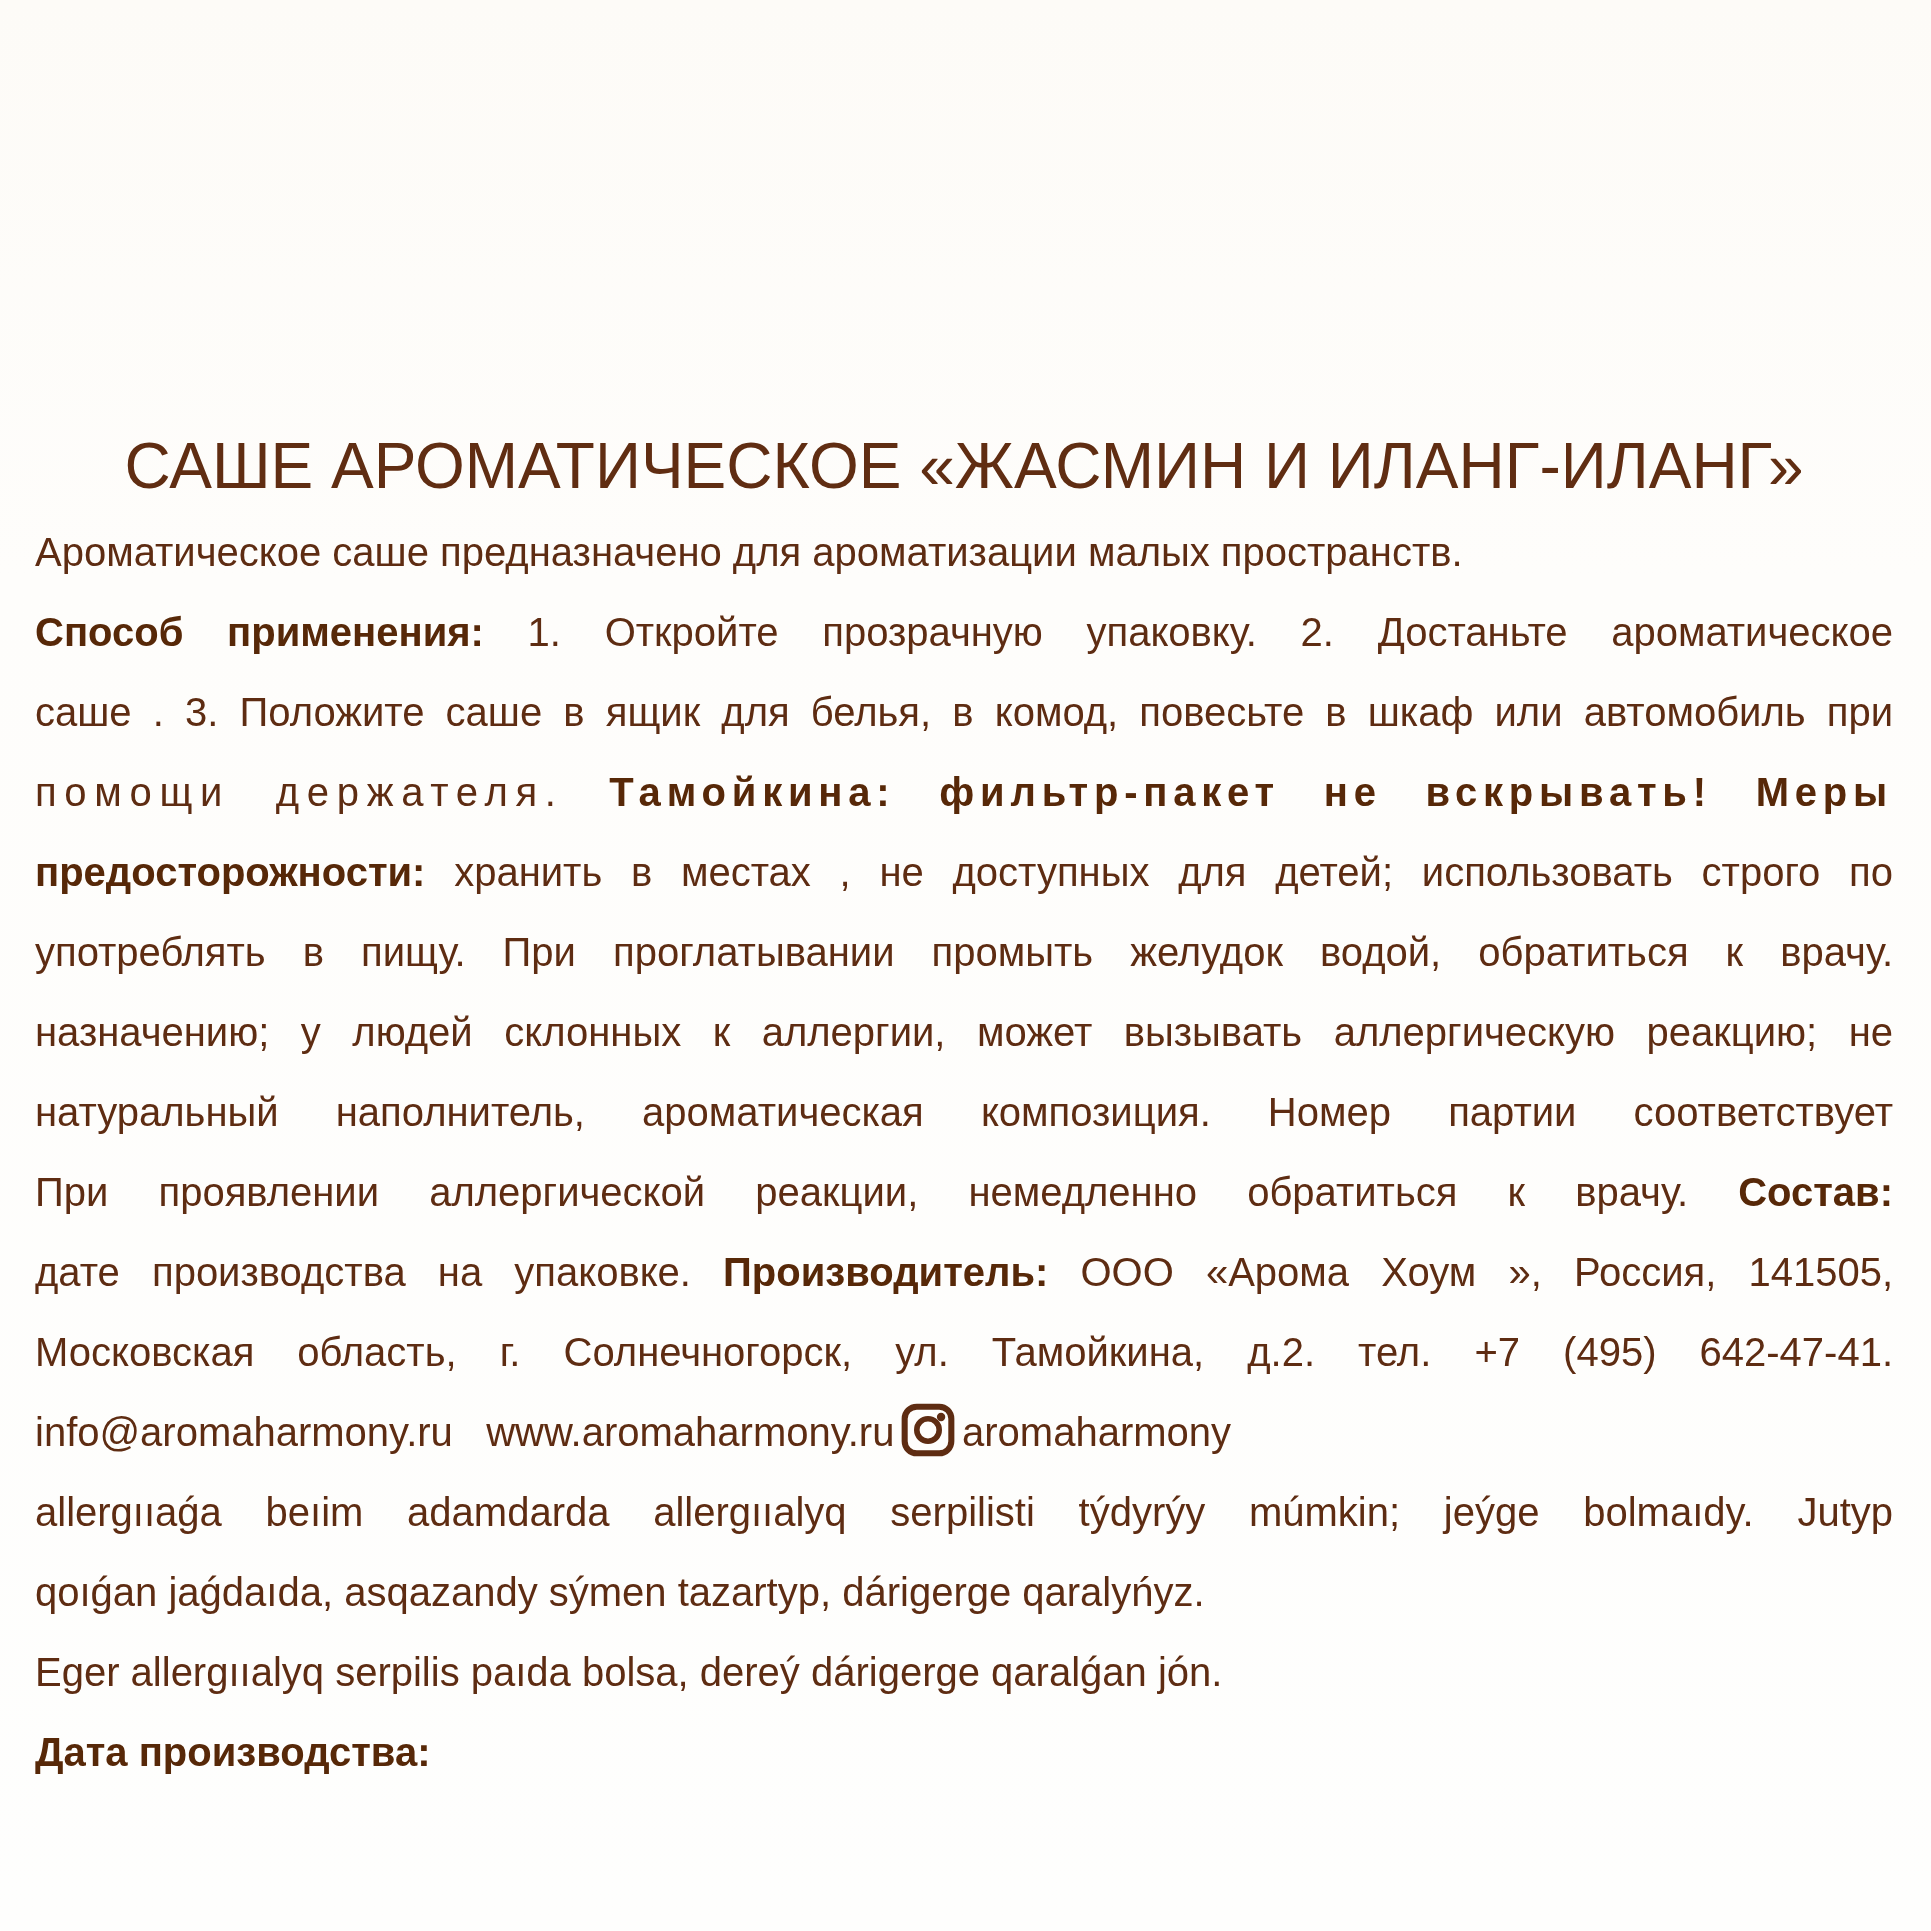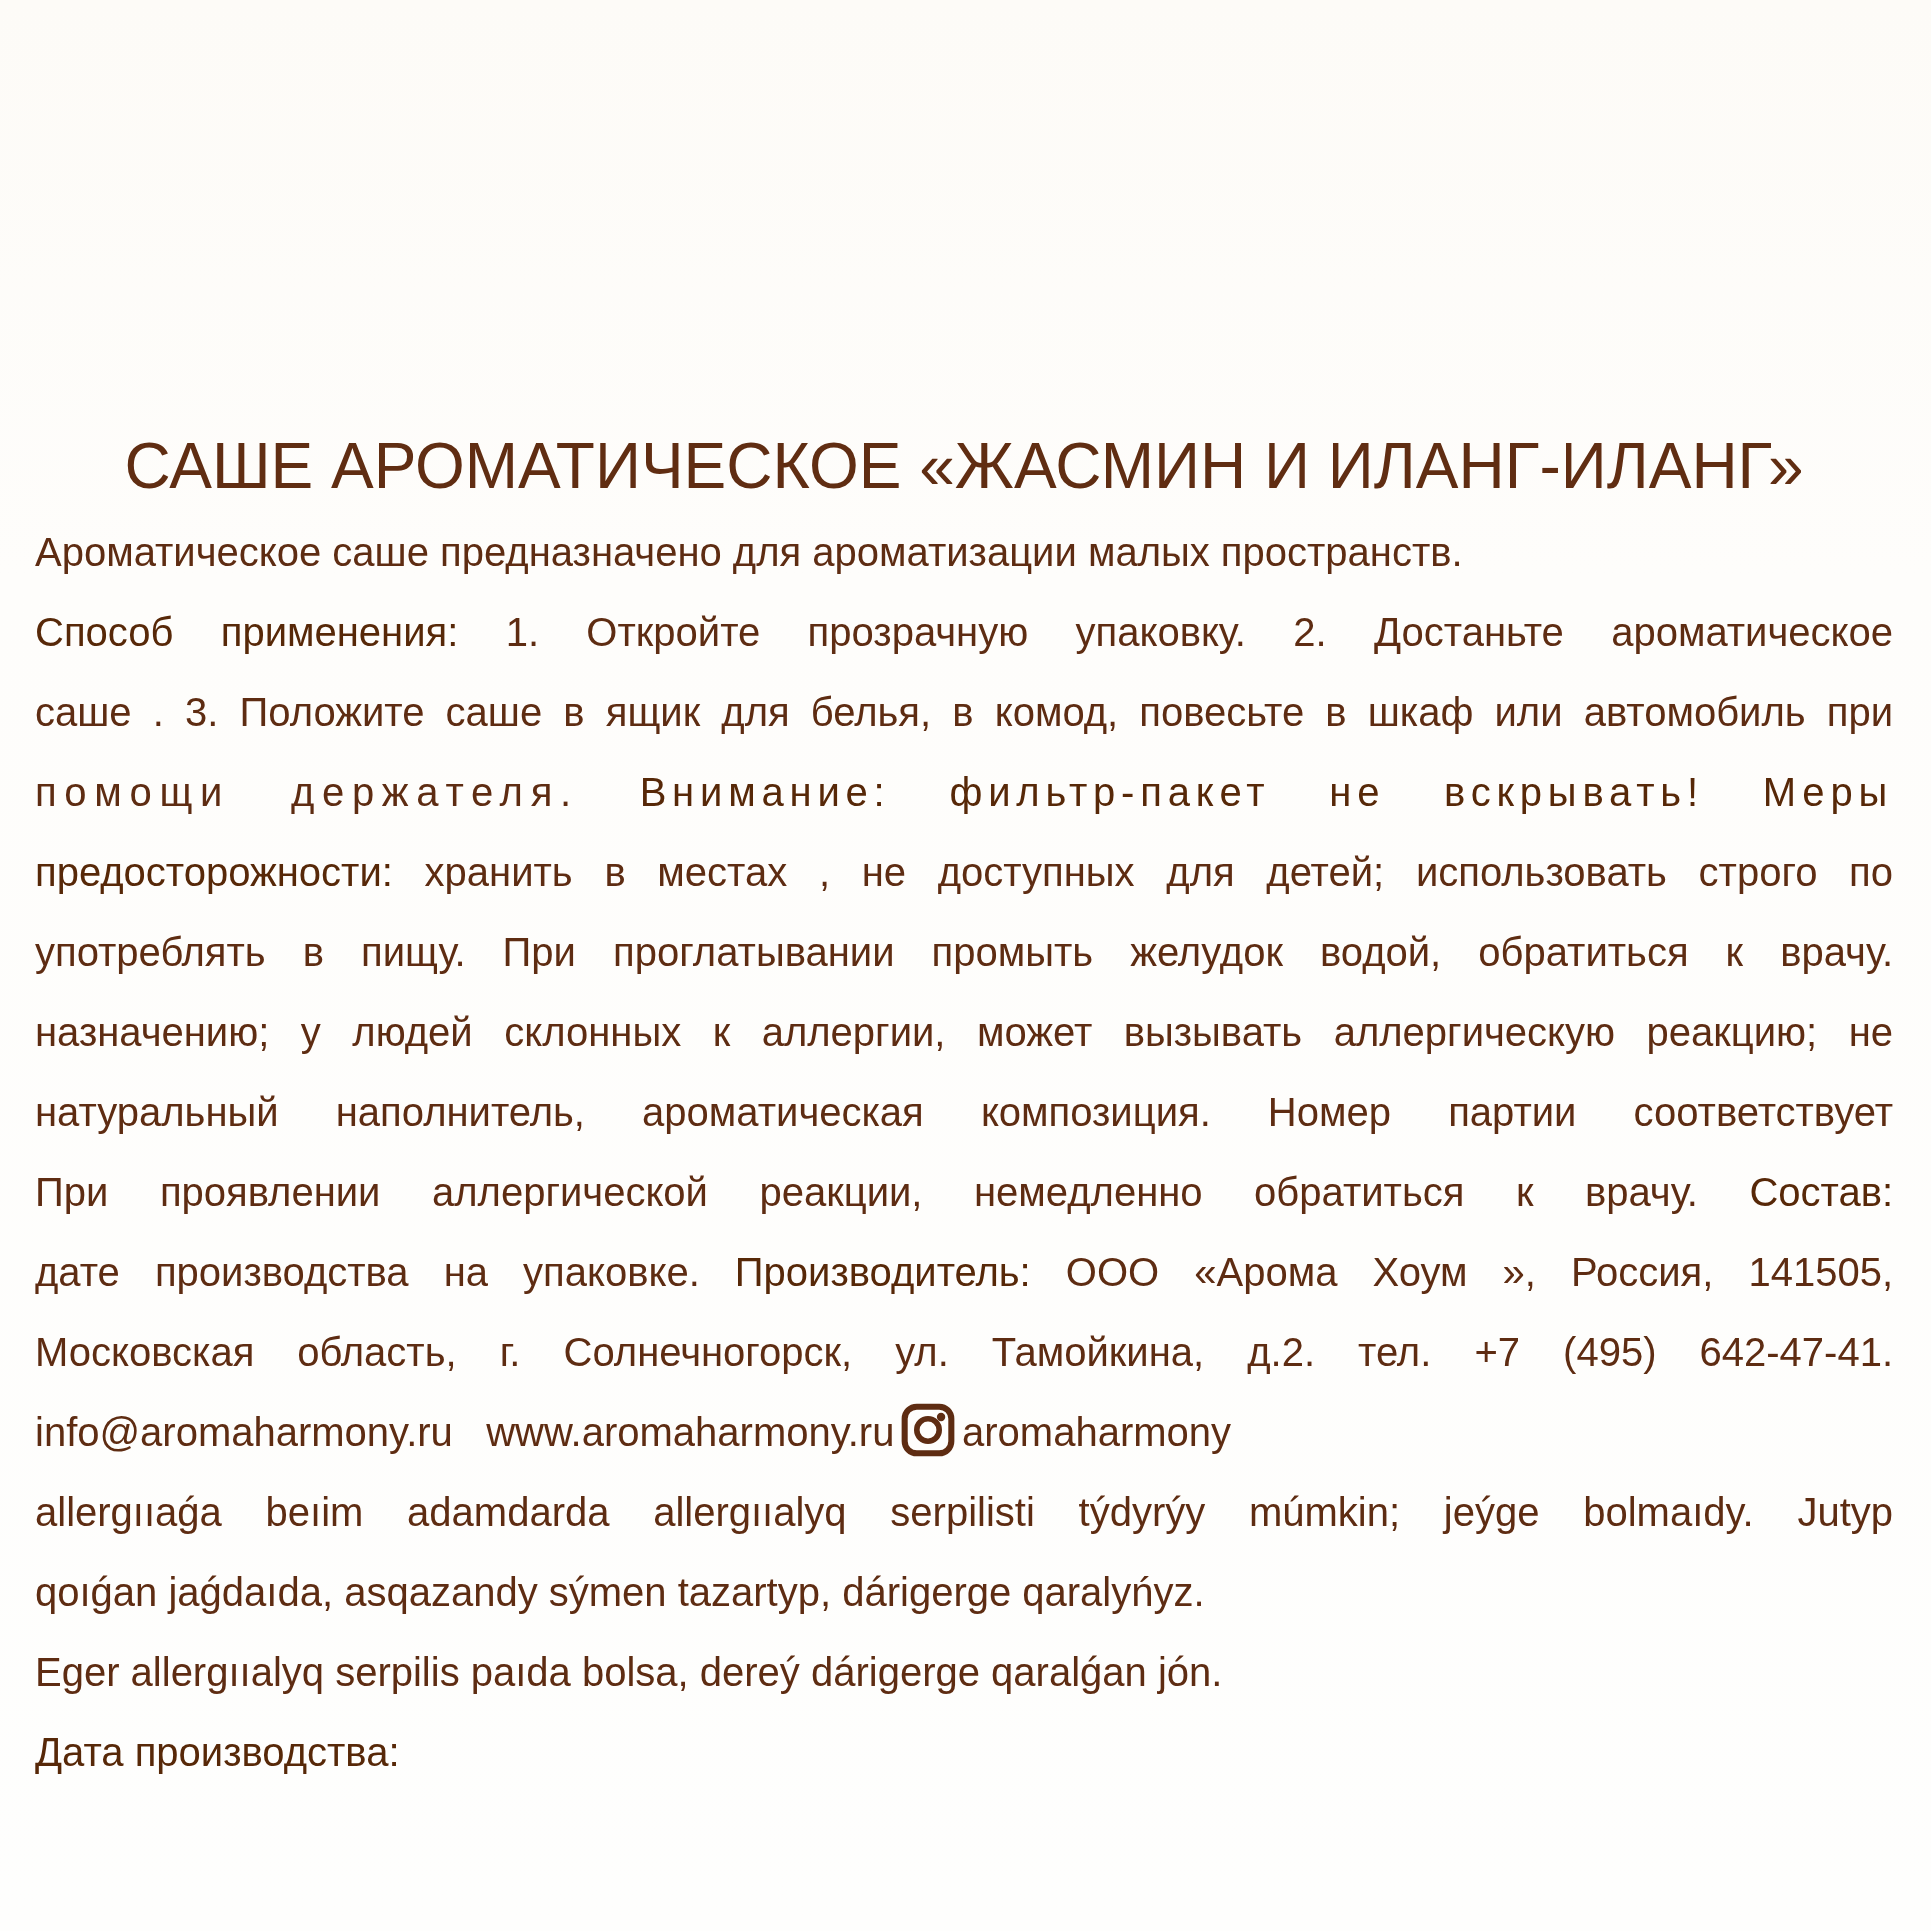--- a/index.html
+++ b/index.html
@@ -36,38 +36,38 @@
     height: 60px;
     color: #5e2c12;
     margin-top: 20px;
   }
   .line.justify {
     text-align: justify;
     text-align-last: justify;
     -moz-text-align-last: justify;
   }
   .line.left { text-align: left; }
-  .b { font-weight: normal; color: #572808; }
+  .b { font-weight: bold; color: #572808; }
   .ig-icon {
     width: 56px; height: 56px;
     vertical-align: -11.6px;
     margin: 0 5.8px;
   }
 </style>
 </head>
 <body>
 
 <div class="label-sheet">
   <div class="label-text-block">
     <div class="title">САШЕ АРОМАТИЧЕСКОЕ «ЖАСМИН И ИЛАНГ-ИЛАНГ»</div>
     <div>
         <div class="line left"><span>Ароматическое саше предназначено для ароматизации малых пространств.</span></div>
         <div class="line justify"><span class="b">Способ применения:</span><span> 1. Откройте прозрачную упаковку. 2. Достаньте ароматическое</span></div>
         <div class="line justify"><span>саше . 3. Положите саше в ящик для белья, в комод, повесьте в шкаф или автомобиль при</span></div>
-        <div class="line justify"><span style="letter-spacing: 7.7px;">помощи держателя. </span><span class="b" style="letter-spacing: 5.8px;">Внимание: фильтр-пакет не вскрывать! Меры</span></div>
+        <div class="line justify"><span style="letter-spacing: 7.7px;">помощи держателя. </span><span class="b" style="letter-spacing: 5.8px;">Тамойкина: фильтр-пакет не вскрывать! Меры</span></div>
         <div class="line justify"><span class="b">предосторожности:</span><span> хранить в местах , не доступных для детей; использовать строго по</span></div>
         <div class="line justify"><span>употреблять в пищу. При проглатывании промыть желудок водой, обратиться к врачу.</span></div>
         <div class="line justify"><span>назначению; у людей склонных к аллергии, может вызывать аллергическую реакцию; не</span></div>
         <div class="line justify"><span>натуральный наполнитель, ароматическая композиция. Номер партии соответствует</span></div>
         <div class="line justify"><span>При проявлении аллергической реакции, немедленно обратиться к врачу. </span><span class="b">Состав:</span></div>
         <div class="line justify"><span>дате производства на упаковке. </span><span class="b">Производитель:</span><span> ООО «Арома Хоум », Россия, 141505,</span></div>
         <div class="line justify"><span>Московская область, г. Солнечногорск, ул. Тамойкина, д.2. тел. +7 (495) 642-47-41.</span></div>
         <div class="line left"><span>info@aromaharmony.ru &nbsp; www.aromaharmony.ru</span><svg class="ig-icon" viewBox="0 0 24 24" xmlns="http://www.w3.org/2000/svg">
     <rect x="2" y="2" width="20" height="20" rx="5.2" fill="none" stroke="#5e2c12" stroke-width="2.6"></rect>
     <circle cx="12" cy="12" r="4.8" fill="none" stroke="#5e2c12" stroke-width="2.4"></circle>

